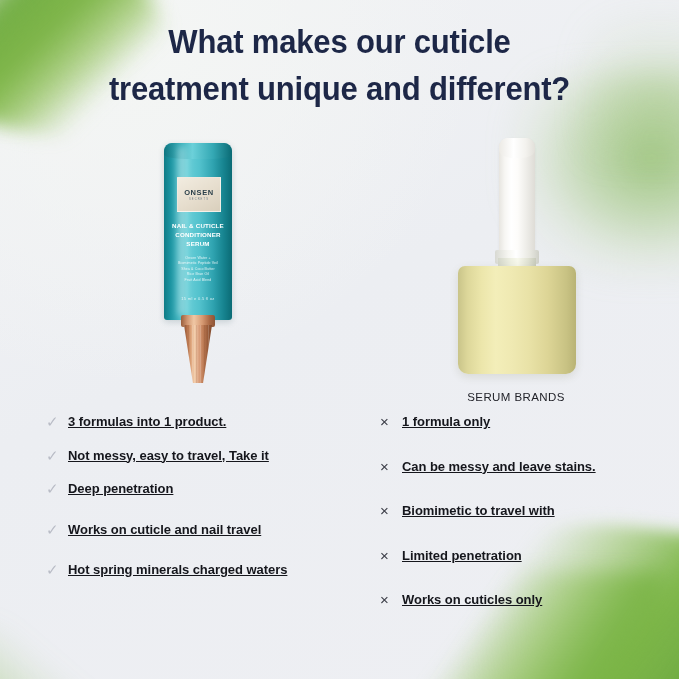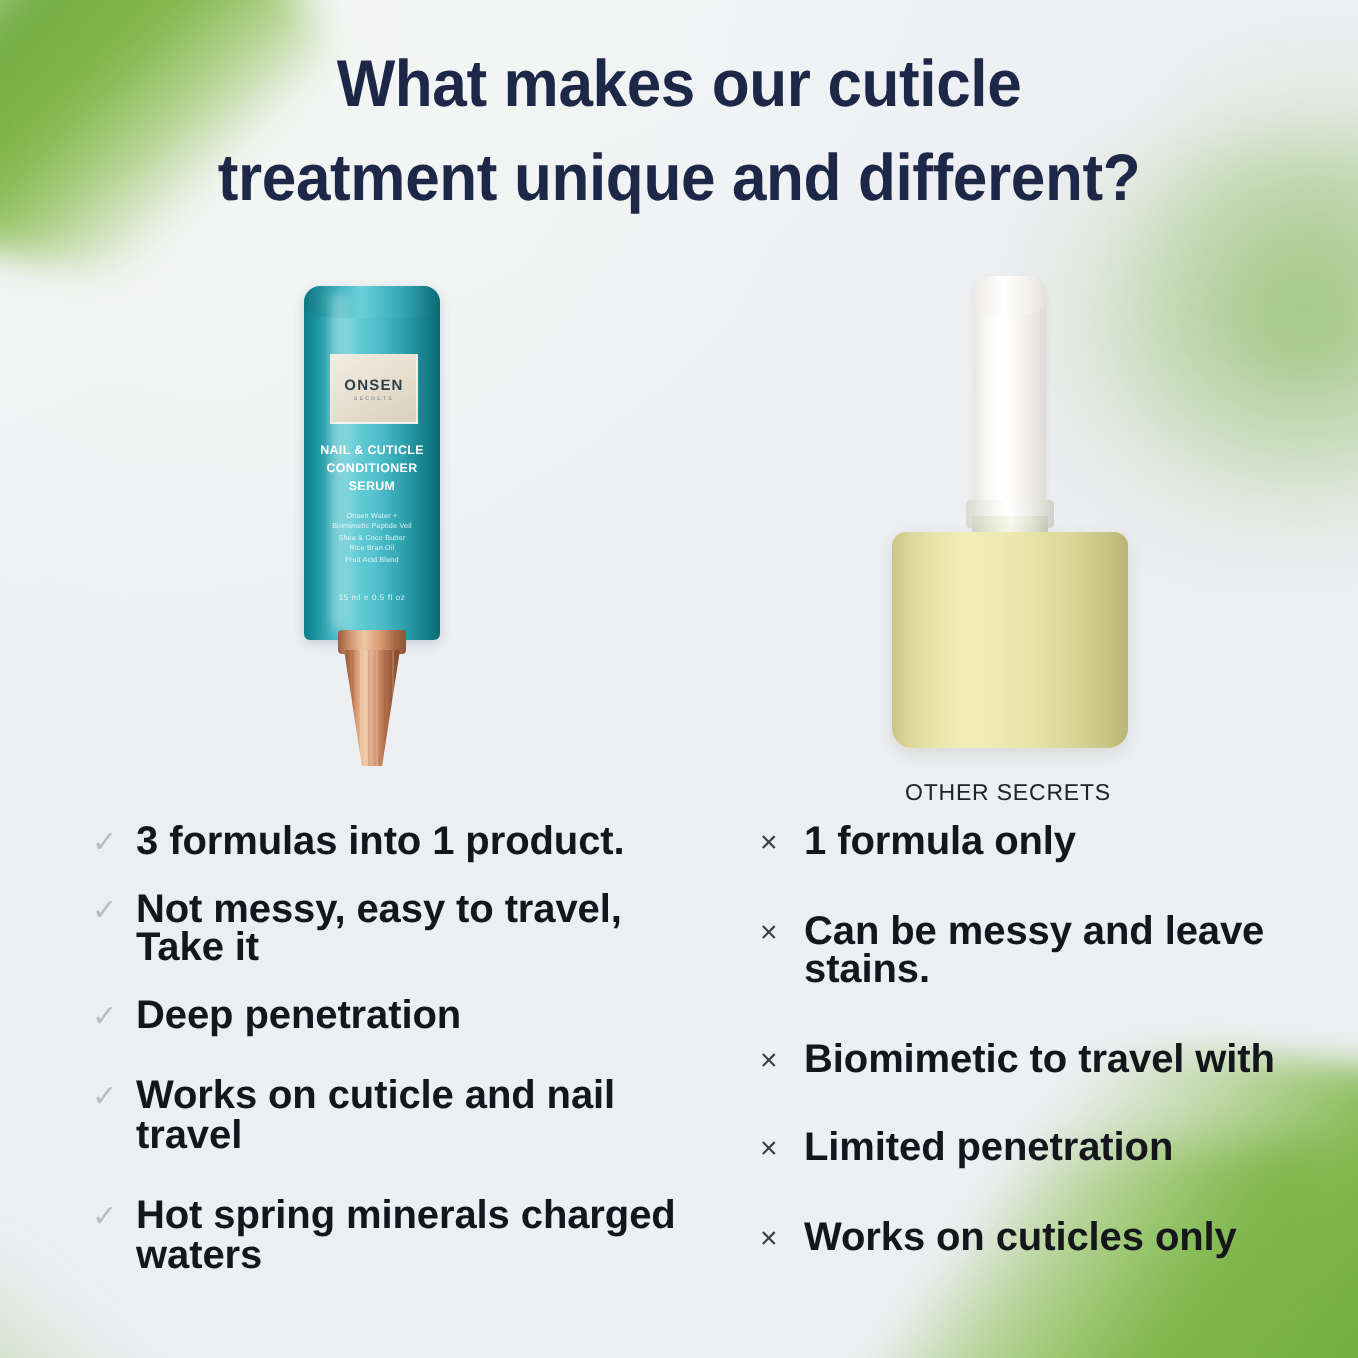--- a/index.html
+++ b/index.html
@@ -96,21 +96,21 @@
     font-weight:bold;
     font-size:33px;
     line-height:47px;
     letter-spacing:-0.2px;
     transform:scaleX(0.94);
     transform-origin:50% 50%;
   }
   .headline .ln{display:block;white-space:nowrap;}
 
   
-  .product-area{position:absolute;left:4px;top:126px;width:569px;height:280px;}
+  .product-area{position:absolute;left:16px;top:126px;width:569px;height:280px;}
 
   
   .tube{position:absolute;left:148px;top:17px;width:68px;height:200px;}
   .tube-body{
     position:absolute;left:0;top:0;width:68px;height:177px;
     border-radius:8px 8px 3px 3px;
     background:
       linear-gradient(90deg,
         #0f7c86 0%,
         #1b93a0 9%,
@@ -239,24 +239,25 @@
     flex:0 0 auto;width:22px;
     font-size:15px;line-height:19px;
     text-align:left;
   }
   .mark-check{color:#b9bcc6;font-weight:normal;}
   .mark-cross{color:#3a3c46;font-weight:normal;}
   .row .txt{
     flex:1 1 auto;
     font-family:"Liberation Sans Narrow","Liberation Sans",sans-serif;
     font-weight:bold;
-    font-size:20px;
+    font-size:13px;
     line-height:19.5px;
     color:#15161c;
     letter-spacing:-0.05px;
+    text-decoration:underline;
   }
   .row .txt span{display:block;}
   .col-left .row{margin-bottom:21px;}
   .col-left .row.two-line{margin-bottom:14px;}
   .col-right .row{margin-bottom:25px;}
 </style>
 </head>
 <body>
 
 <div id="stage">
@@ -313,21 +314,21 @@
       <div class="bottle-collar"></div>
       <div class="bottle-neck"></div>
       <div class="bottle-body">
         
         
         
         
       </div>
     </div>
 
-    <div class="brand-caption">OTHER SECRETS</div>
+    <div class="brand-caption">SERUM BRANDS</div>
   </div>
 
   <div class="col col-left">
 
     <div class="row two-line">
       <div class="mark mark-check">✓</div>
       <div class="txt">
         <span>3 formulas into 1 product.</span>
       </div>
     </div>

